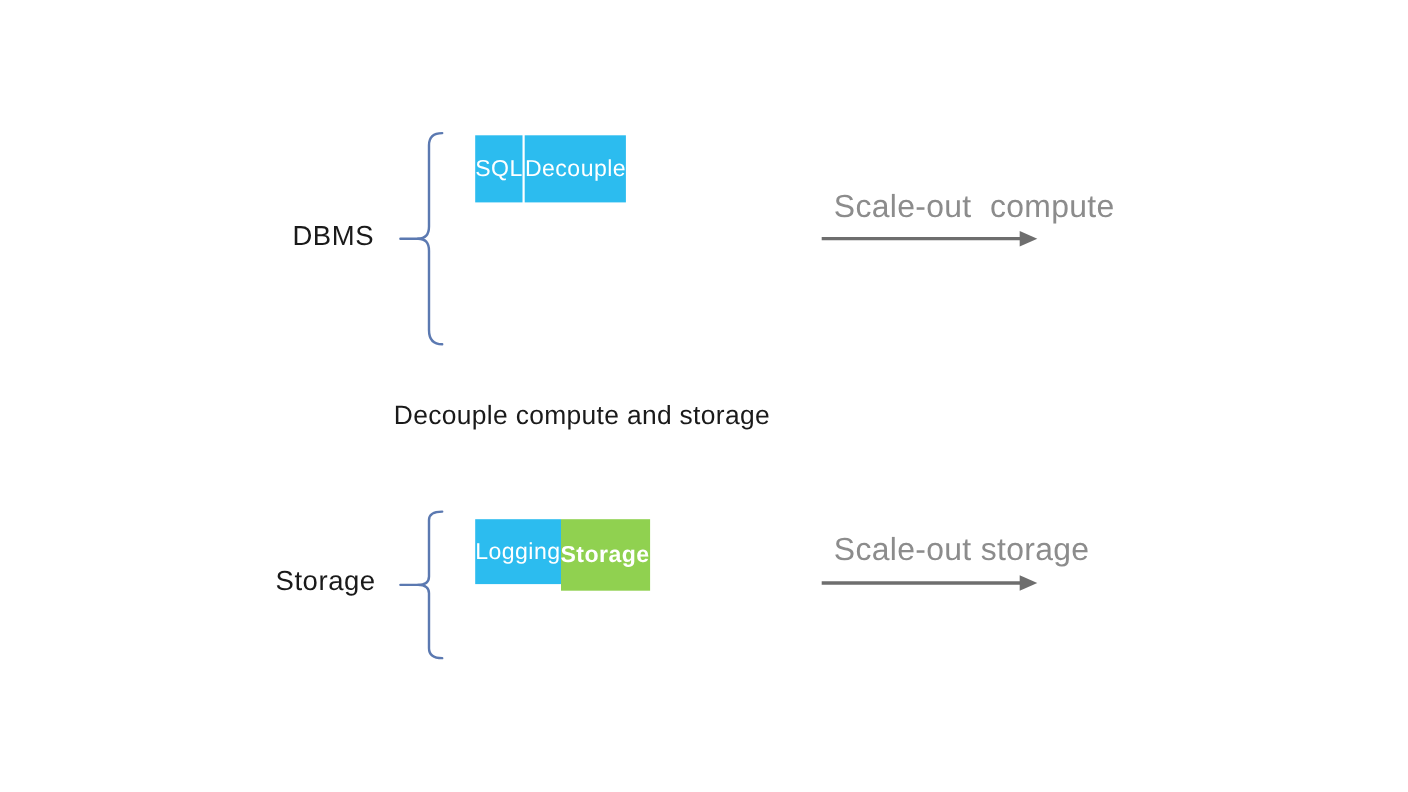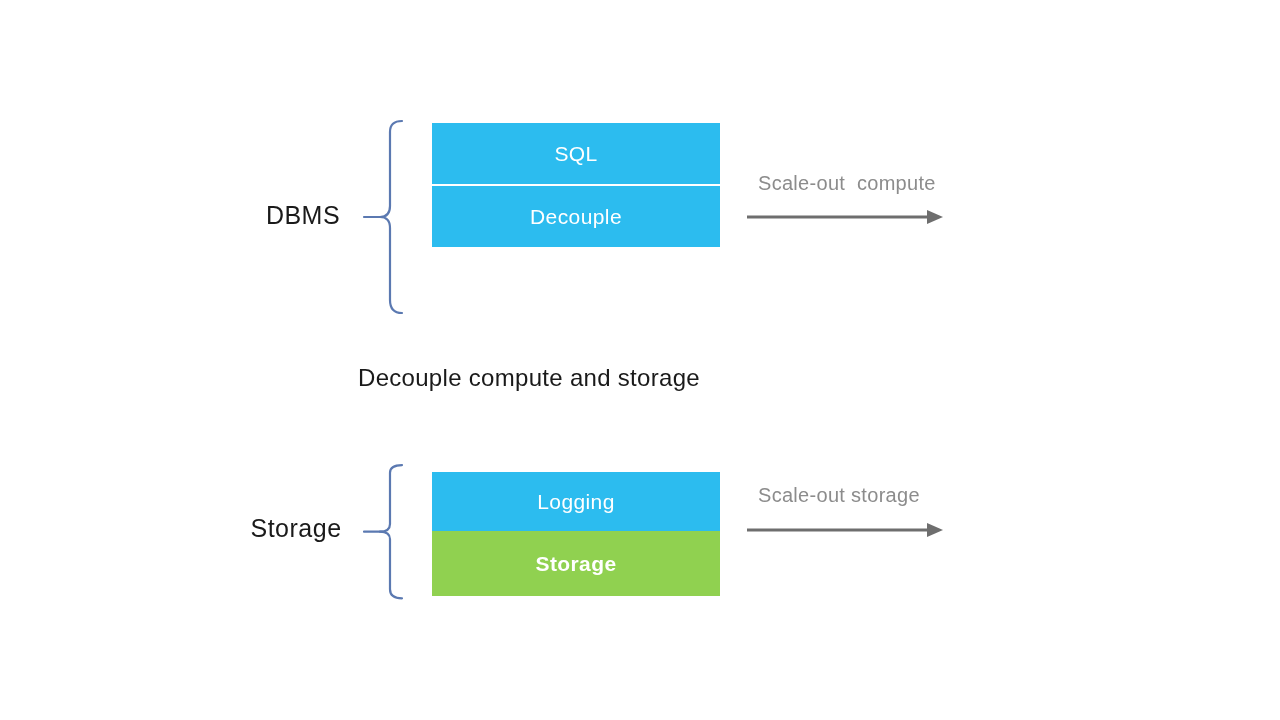--- a/index.html
+++ b/index.html
@@ -33,41 +33,41 @@
     stroke-width:2.2;
     stroke-linecap:round;
     vector-effect:non-scaling-stroke;
   }
 
   .stack{
     position:absolute;
     left:432px;
     width:288px;
     display:flex;
-    flex-direction:column;
+    flex-direction:row;
     gap:2px;
   }
   #compute-stack{top:123px;}
   #storage-stack{top:472px;gap:0px;}
   .layer{
     display:flex;align-items:center;justify-content:center;
     color:#ffffff;
     font-size:21px;
     letter-spacing:0.4px;
   }
   .layer.blue{background:var(--box-blue,#2cbcef);}
   .layer.green{background:var(--box-green,#90d150);font-weight:bold;}
   #compute-stack .layer{height:61px;}
   #layer-logging{height:59px;}
   #layer-storage{height:65px;}
 
   .scale-label{
     position:absolute;
     left:758px;
-    font-size:20px;
+    font-size:29px;
     color:var(--muted-text,#8c8c8c);
     white-space:pre;
     letter-spacing:0.3px;
   }
   #scale-compute-label{top:172px;}
   #scale-storage-label{top:484px;}
 
   .arrow{position:absolute;left:745px;width:200px;height:20px;}
   #arrow-compute{top:207px;}
   #arrow-storage{top:520px;}

